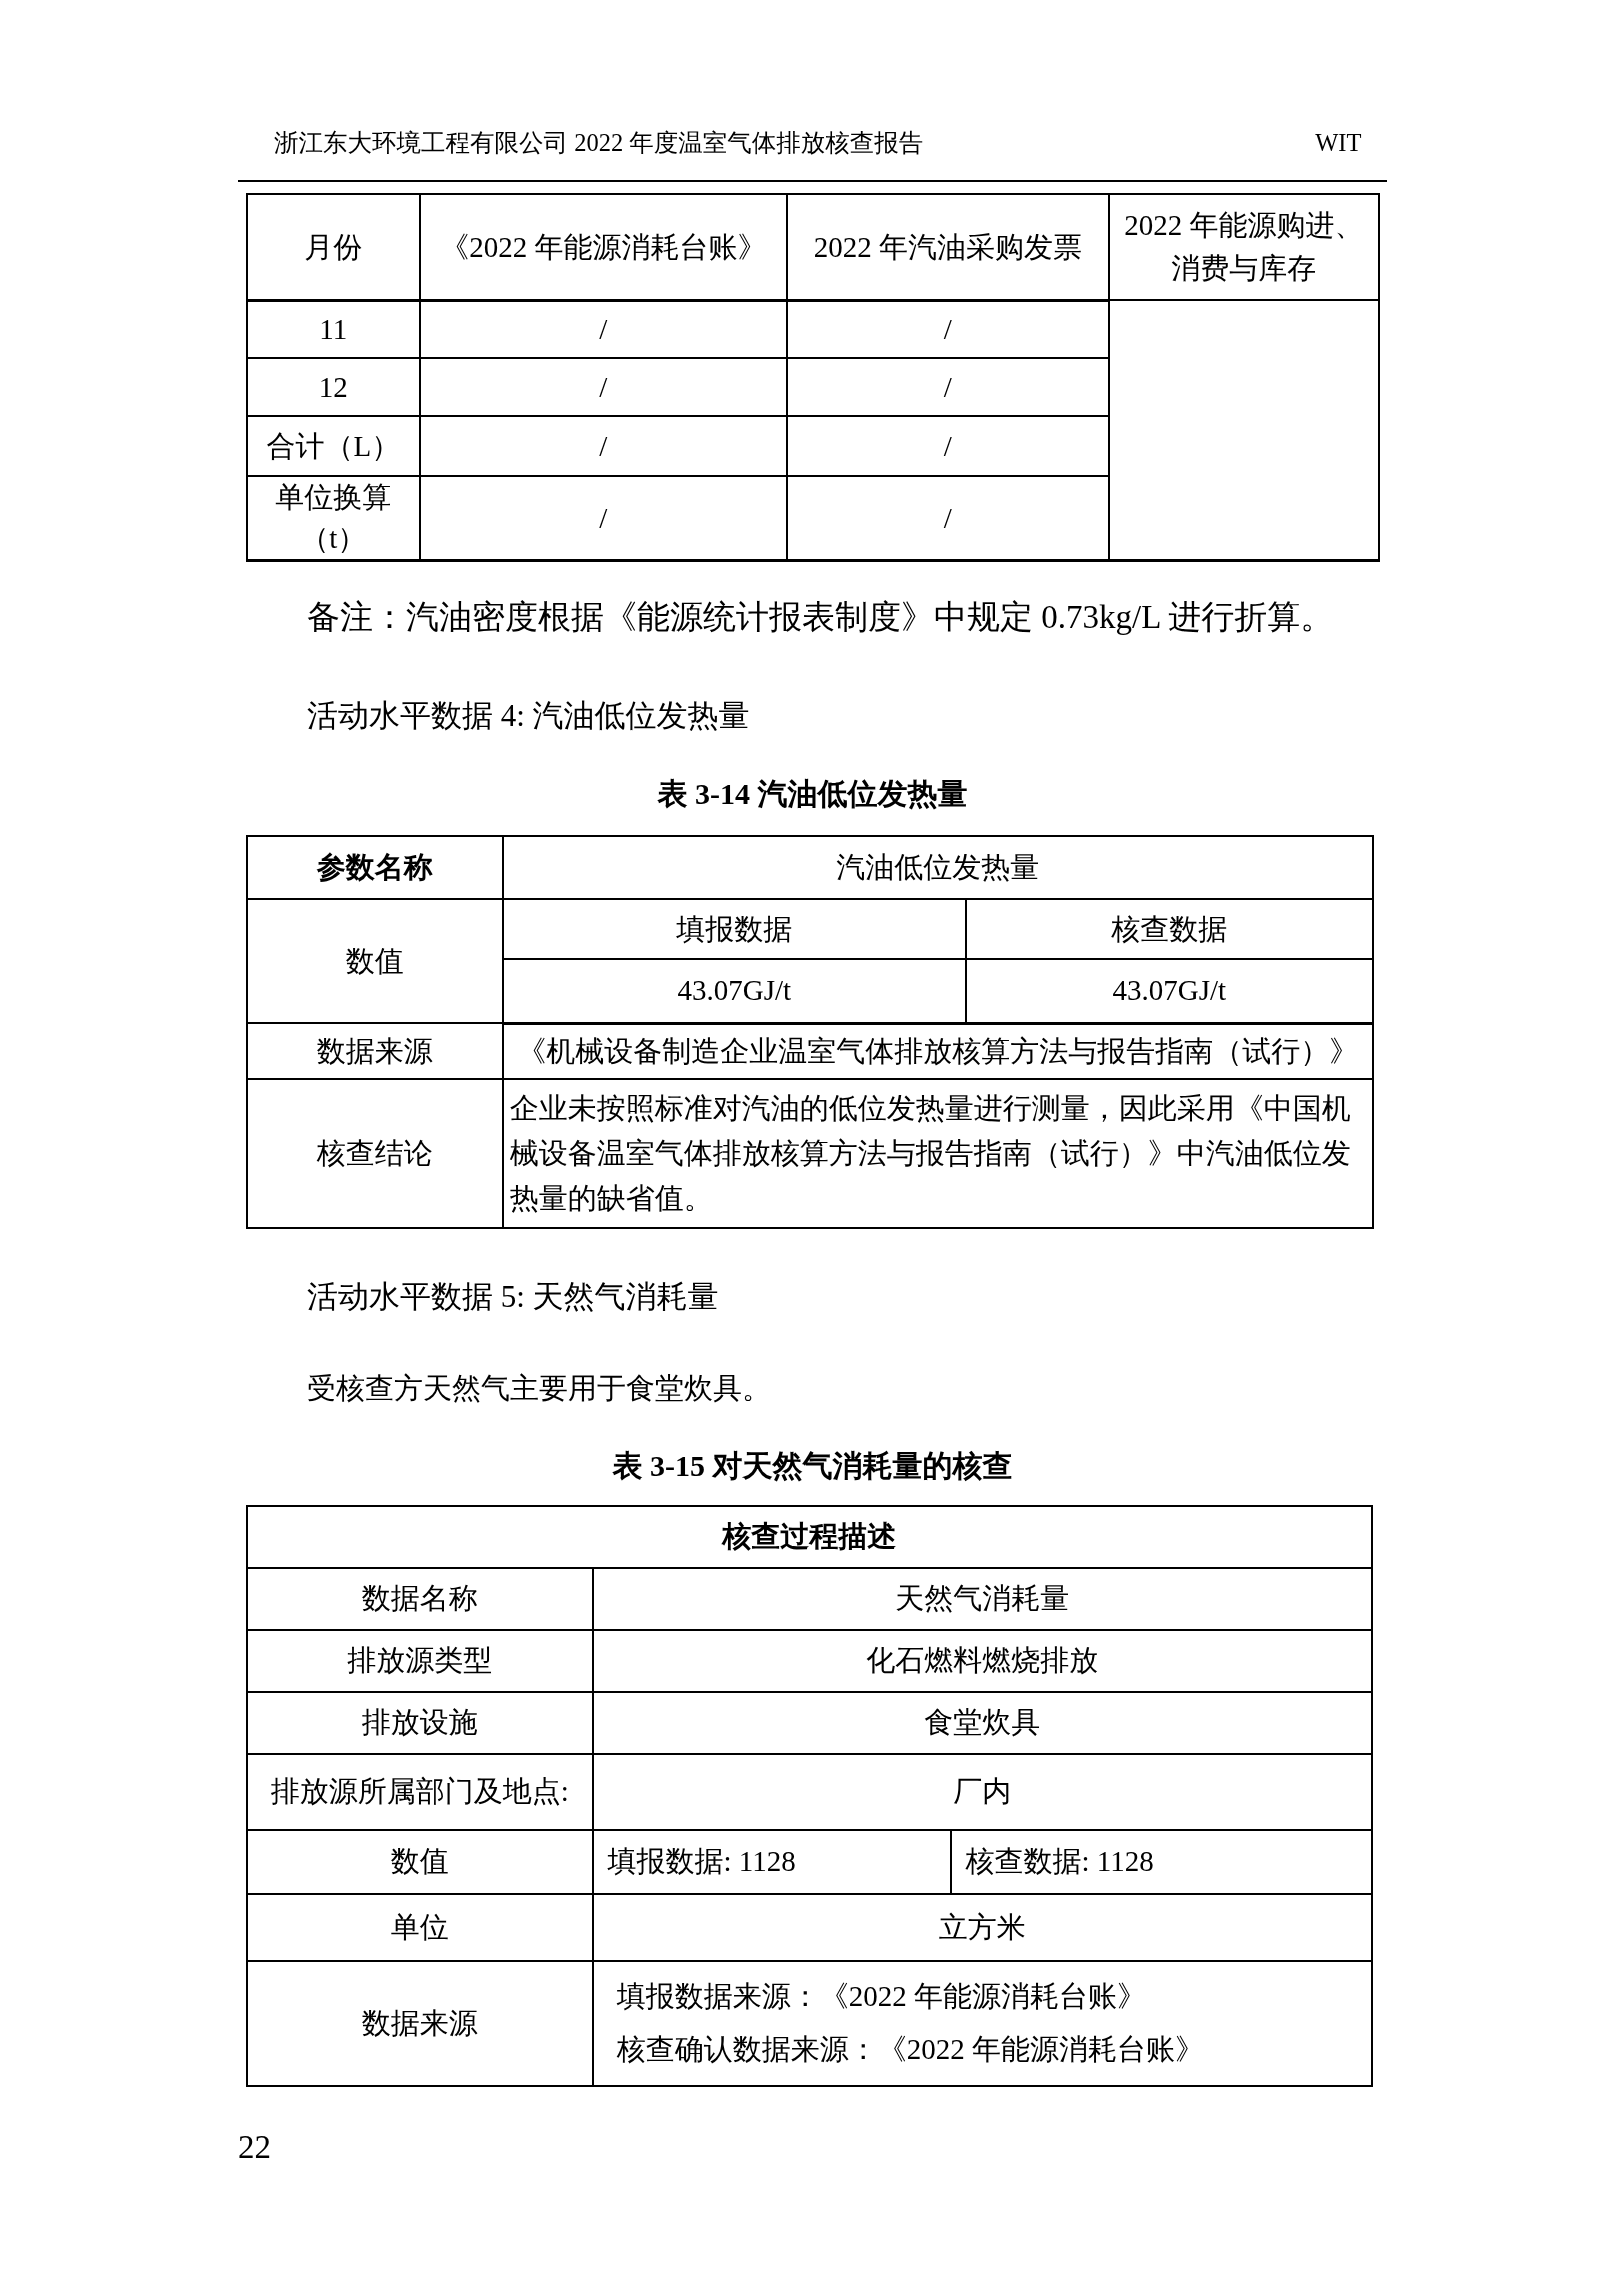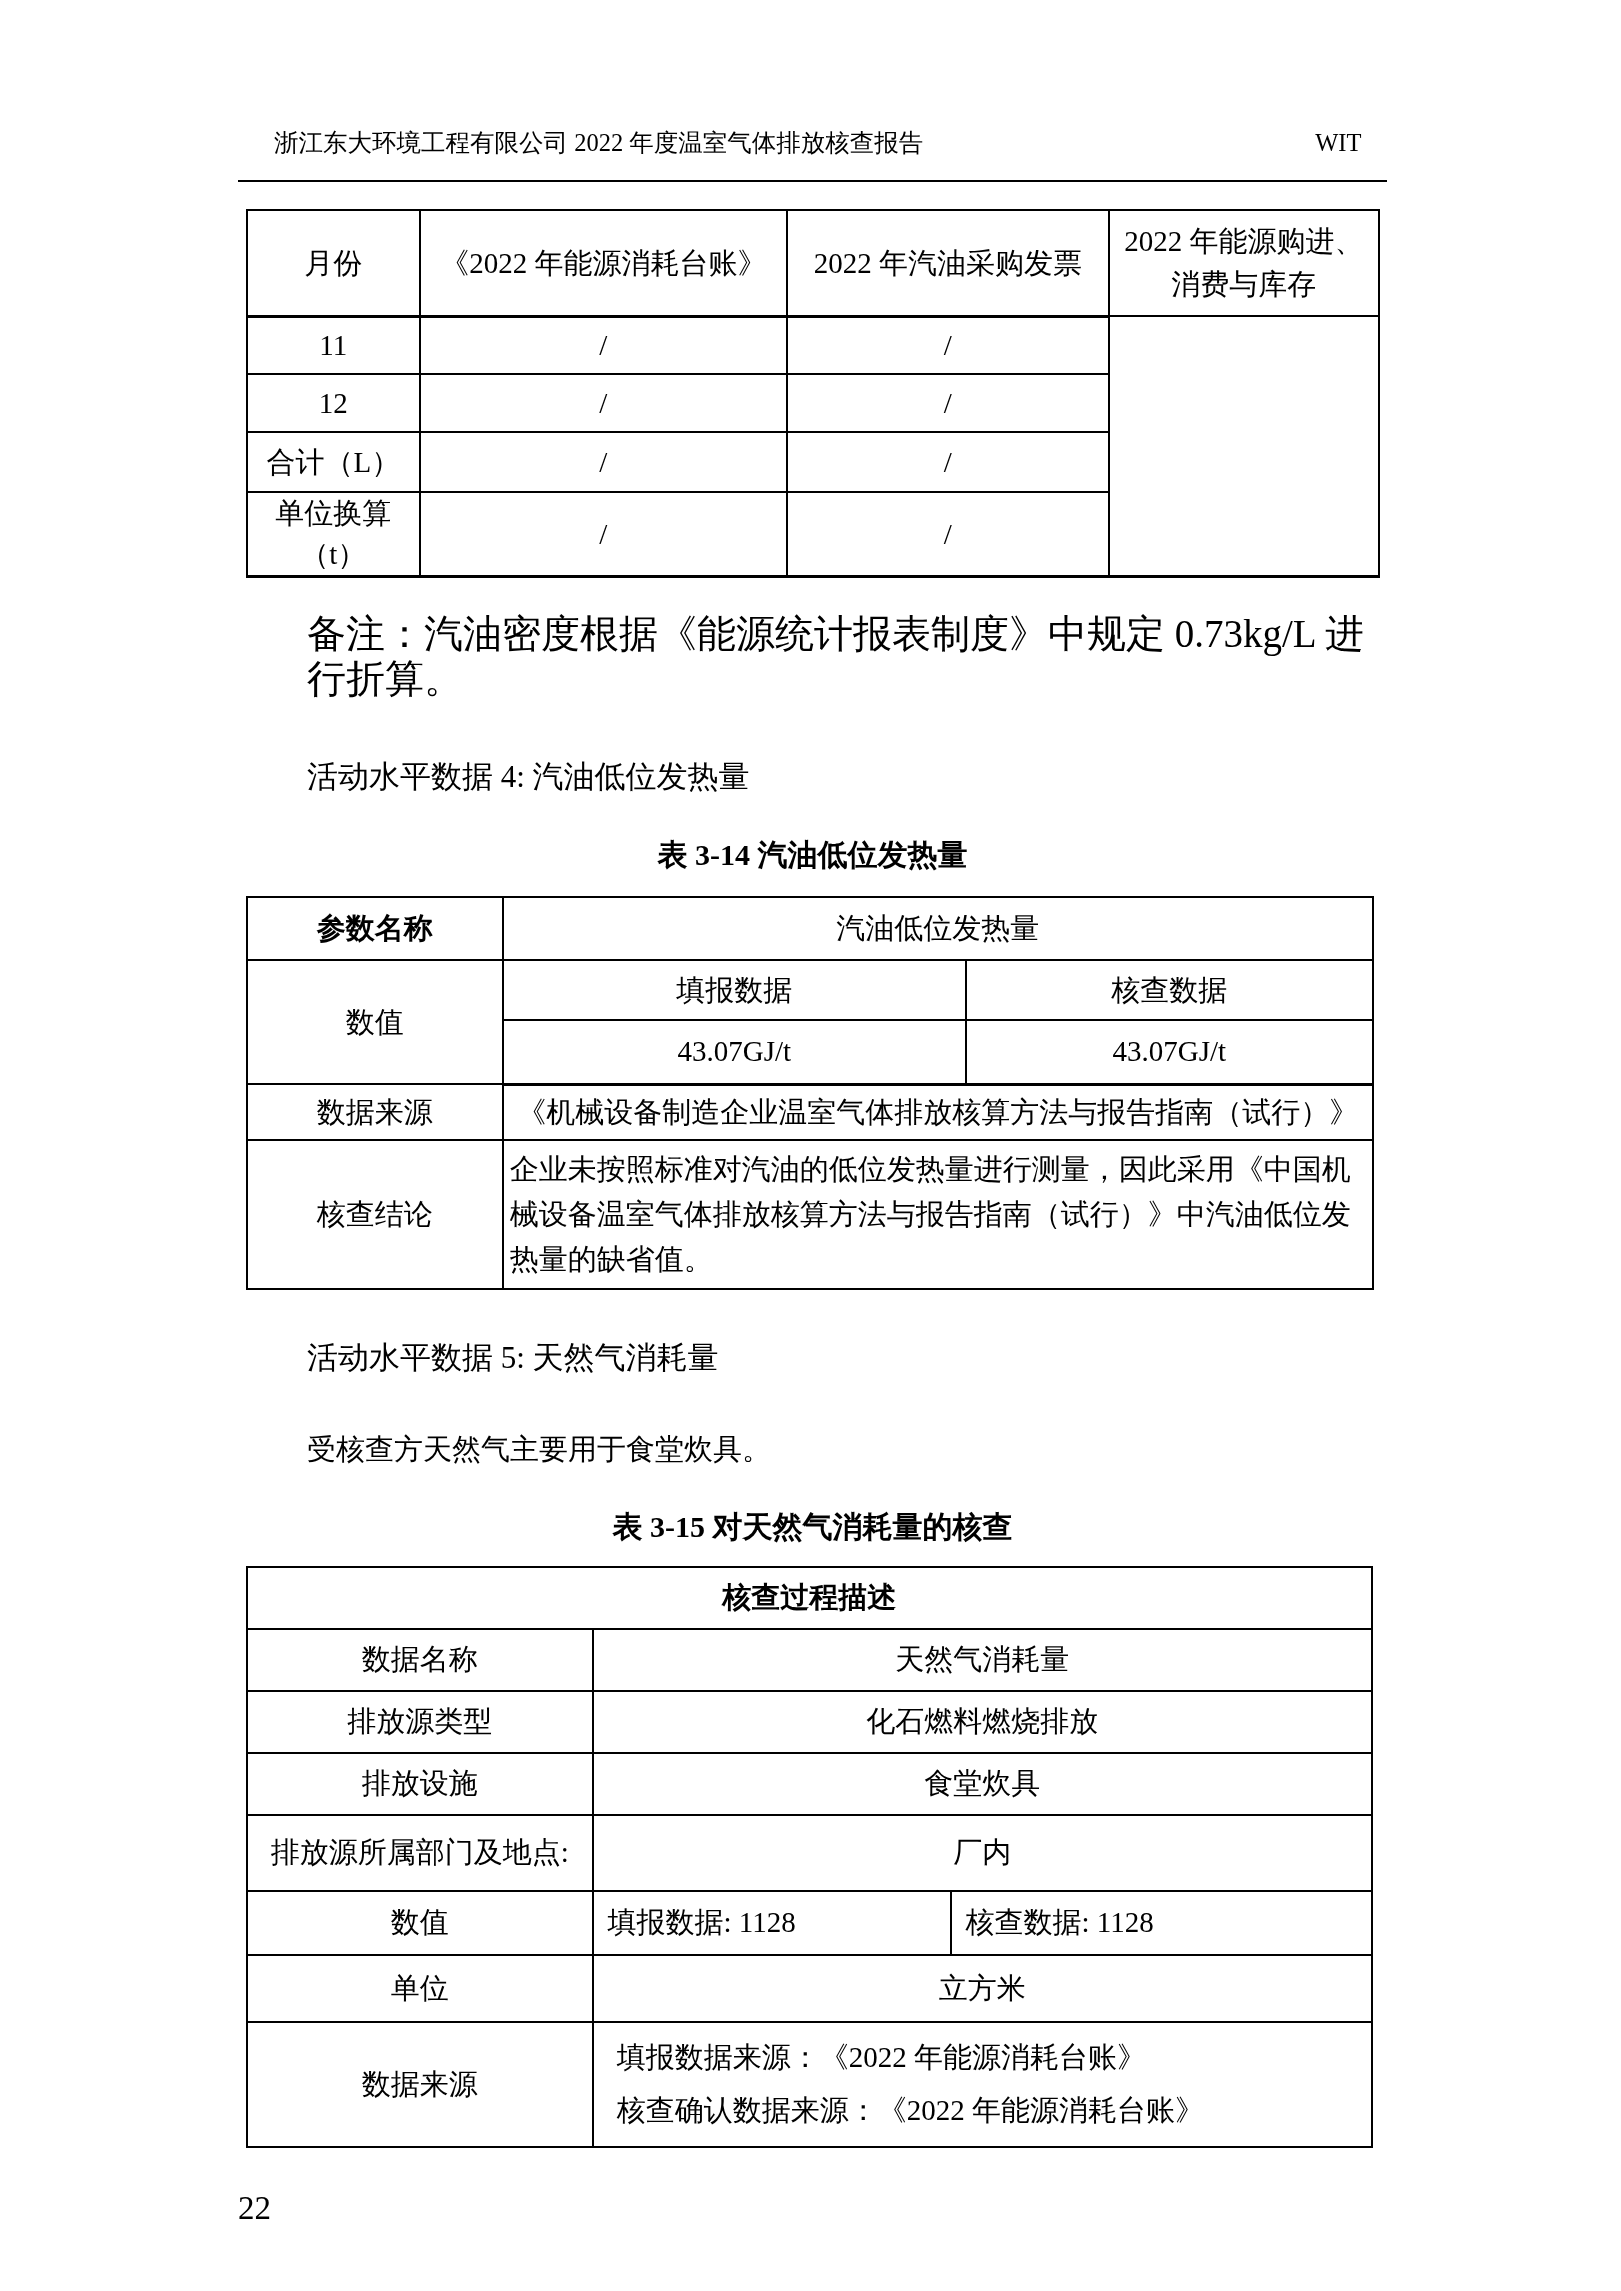--- a/index.html
+++ b/index.html
@@ -25,33 +25,33 @@
   table.tbl { border-collapse:collapse; table-layout:fixed; margin-left:7.8px; }
   table.tbl td, table.tbl th {
     border:2px solid #000;
     font-size:29px; font-weight:normal;
     text-align:center; vertical-align:middle;
     line-height:43px; padding:0 3.9px;
     overflow:hidden;
   }
 
   
-  .tbl1 { width:1131px; margin-top:27px; border:2.9px solid #000;font-family:Liberation Serif, serif; }
+  .tbl1 { width:1131px; margin-top:11px; border:2.9px solid #000;font-family:Liberation Serif, serif; }
   .tbl1 th { font-weight:bold; }
   .tbl1 tr.t1-head { height:106px; }
   .tbl1 tr.t1-head th { border-bottom-width:3.9px; }
   .tbl1 tr.t1-head th.purchase { border-bottom-width:2px; white-space:pre-line; }
   .tbl1 tr.r1, .tbl1 tr.r2 { height:58px; }
   .tbl1 tr.r3 { height:60px; }
   .tbl1 tr.r4 { height:84px; }
   .tbl1 tr.r4 td { white-space:pre-line; line-height:41px; }
   .tbl1 tr.r4 td, .tbl1 td.merged-cell { border-bottom-width:3.9px; }
 
   
-  .note { margin:33px 0 0; padding-left:69px; font-size:39px; line-height:45px; }
+  .note { margin:33px 0 0; padding-left:69px; font-size:33px; line-height:45px; }
   .sec-heading { margin:53px 0 0; padding-left:69px; font-size:31px; font-weight:normal; line-height:45px; }
   .sec-heading.s5 { margin-top:45px; }
   .tbl-title { margin-top:33px; font-size:30px; font-weight:bold; text-align:center; line-height:45px; }
   .intro { margin:47px 0 0; padding-left:69px; font-size:29px; line-height:44px; }
 
   
   .tbl2 { width:1125px; margin-top:18.6px; border:2.9px solid #000; }
   .tbl2 tr.p-row { height:63px; }
   .tbl2 tr.v-head { height:60px; }
   .tbl2 tr.v-vals { height:64px; }

